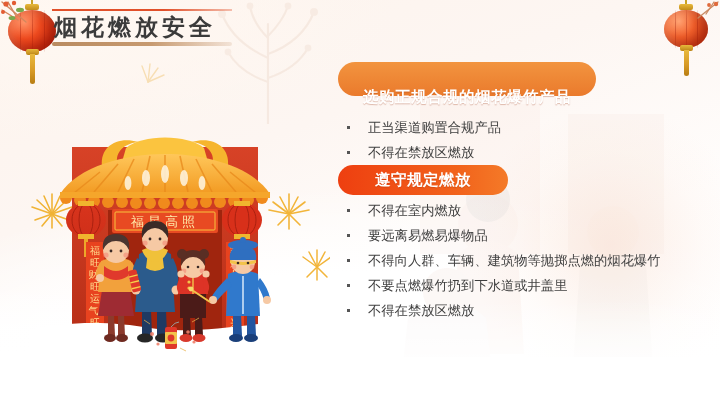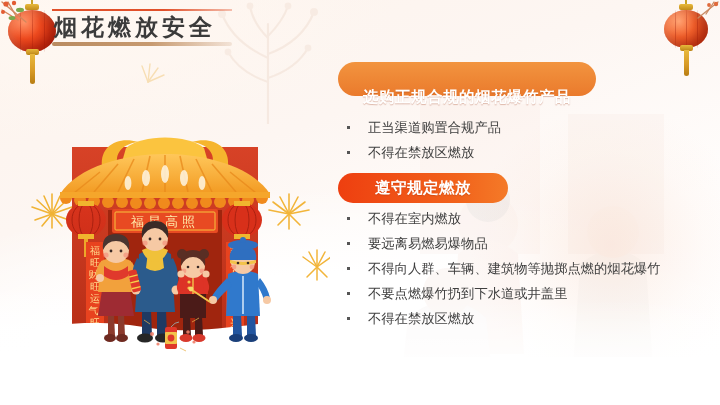--- a/index.html
+++ b/index.html
@@ -144,21 +144,20 @@
     font-size: 15.5px;
     line-height: 22px;
     padding-top: 6px;
     box-sizing: border-box;
   }
   #pill-1 .pill-label { display: block; width: 232px; margin: 18px auto; }
   #pill-2 {
     width: 170px; height: 30px; line-height: 30px;
     background: linear-gradient(to right, #ee3f10 0%, #f2641c 72%, #f47a28 100%);
     font-size: 15.5px;
-    margin-top: 8px;
   }
   .bullets { margin: 0; padding: 0; list-style: none; }
   .bullet {
     position: relative;
     padding-left: 30px;
     font-size: 13.3px;
     color: #3f3f3f;
     line-height: 25px;
     white-space: nowrap;
   }

